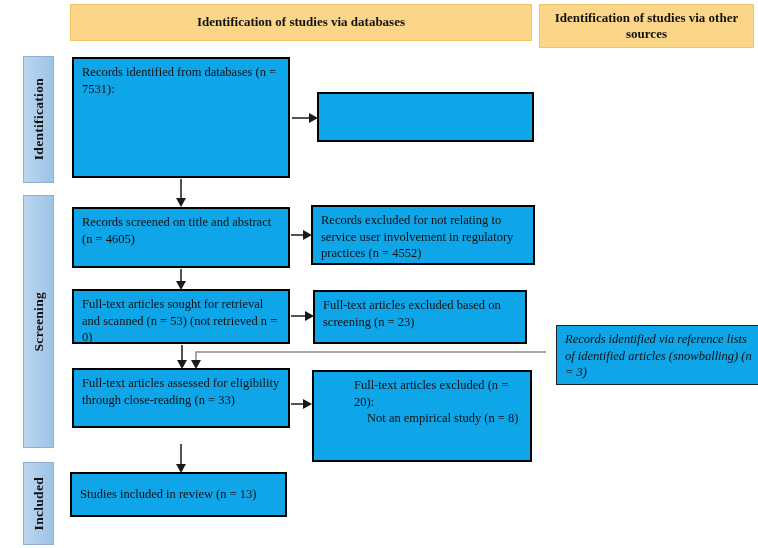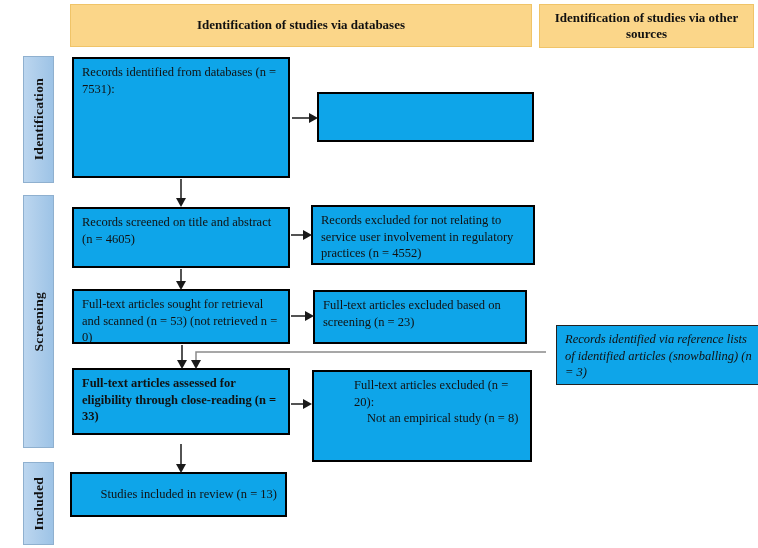--- a/index.html
+++ b/index.html
@@ -22,28 +22,28 @@
   }
   .stage span{
     writing-mode:vertical-rl;transform:rotate(180deg);
     font-weight:bold;font-size:13.5px;letter-spacing:.3px;white-space:nowrap;
   }
   .box{
     background:#0ea5e9;border:2px solid #000;
     font-size:12.5px;line-height:1.32;padding:5px 8px;
   }
   .box.thin{border-width:1px;border-color:#222;}
-  .box.vcenter{display:flex;flex-direction:column;justify-content:center;align-items:flex-end;}
+  .box.vcenter{display:flex;flex-direction:column;justify-content:center;}
   .sub-item{padding-left:13px;}
   svg.arrows{position:absolute;left:0;top:0;pointer-events:none;}
 </style>
 </head>
 <body>
 
-<div class="abs header" style="left:70px;top:4px;width:462px;height:43px;">
+<div class="abs header" style="left:70px;top:4px;width:462px;height:37px;">
   <span>Identification of studies via databases</span>
 </div>
 <div class="abs header" style="left:539px;top:4px;width:215px;height:44px;">
   <span>Identification of studies via other sources</span>
 </div>
 
 <div class="abs stage" style="left:23px;top:56px;width:31px;height:127px;">
   <span>Identification</span>
 </div>
 <div class="abs stage" style="left:23px;top:195px;width:31px;height:253px;">
@@ -58,21 +58,21 @@
 </div>
 
 <div class="abs box" style="left:72px;top:207px;width:218px;height:61px;">
   <div>Records screened on title and abstract (n = 4605)</div>
 </div>
 
 <div class="abs box" style="left:72px;top:289px;width:218px;height:55px;">
   <div>Full-text articles sought for retrieval and scanned (n = 53) (not retrieved n = 0)</div>
 </div>
 
-<div class="abs box" style="left:72px;top:368px;width:218px;height:67px;font-weight:bold;">
+<div class="abs box" style="left:72px;top:368px;width:218px;height:60px;">
   <div>Full-text articles assessed for eligibility through close-reading (n = 33)</div>
 </div>
 
 <div class="abs box vcenter" style="left:70px;top:472px;width:217px;height:45px;">
   <div>Studies included in review (n = 13)</div>
 </div>
 
 <div class="abs box" style="left:317px;top:92px;width:217px;height:50px;">
 </div>
 

